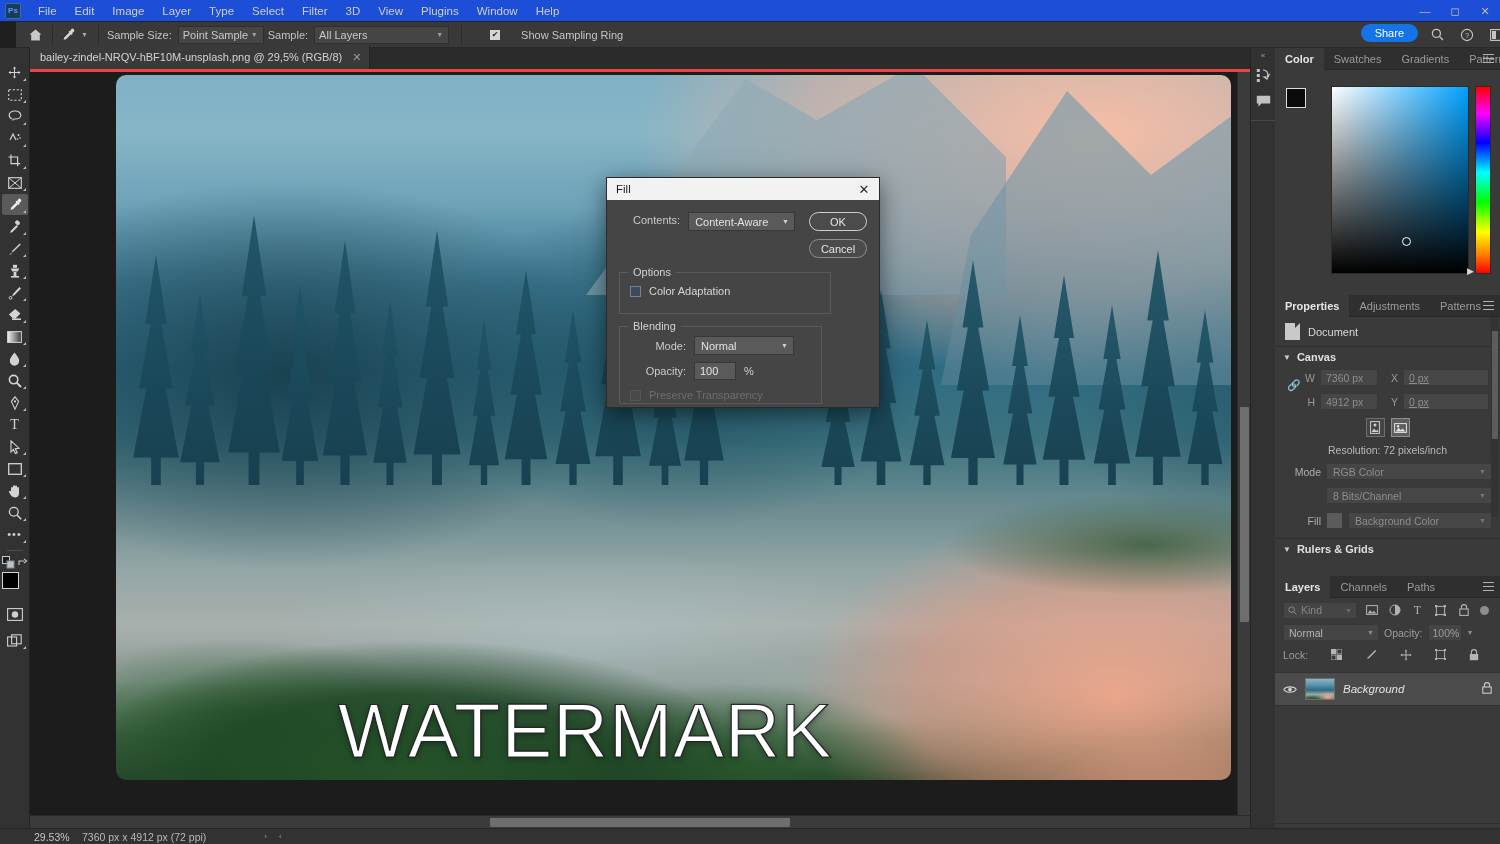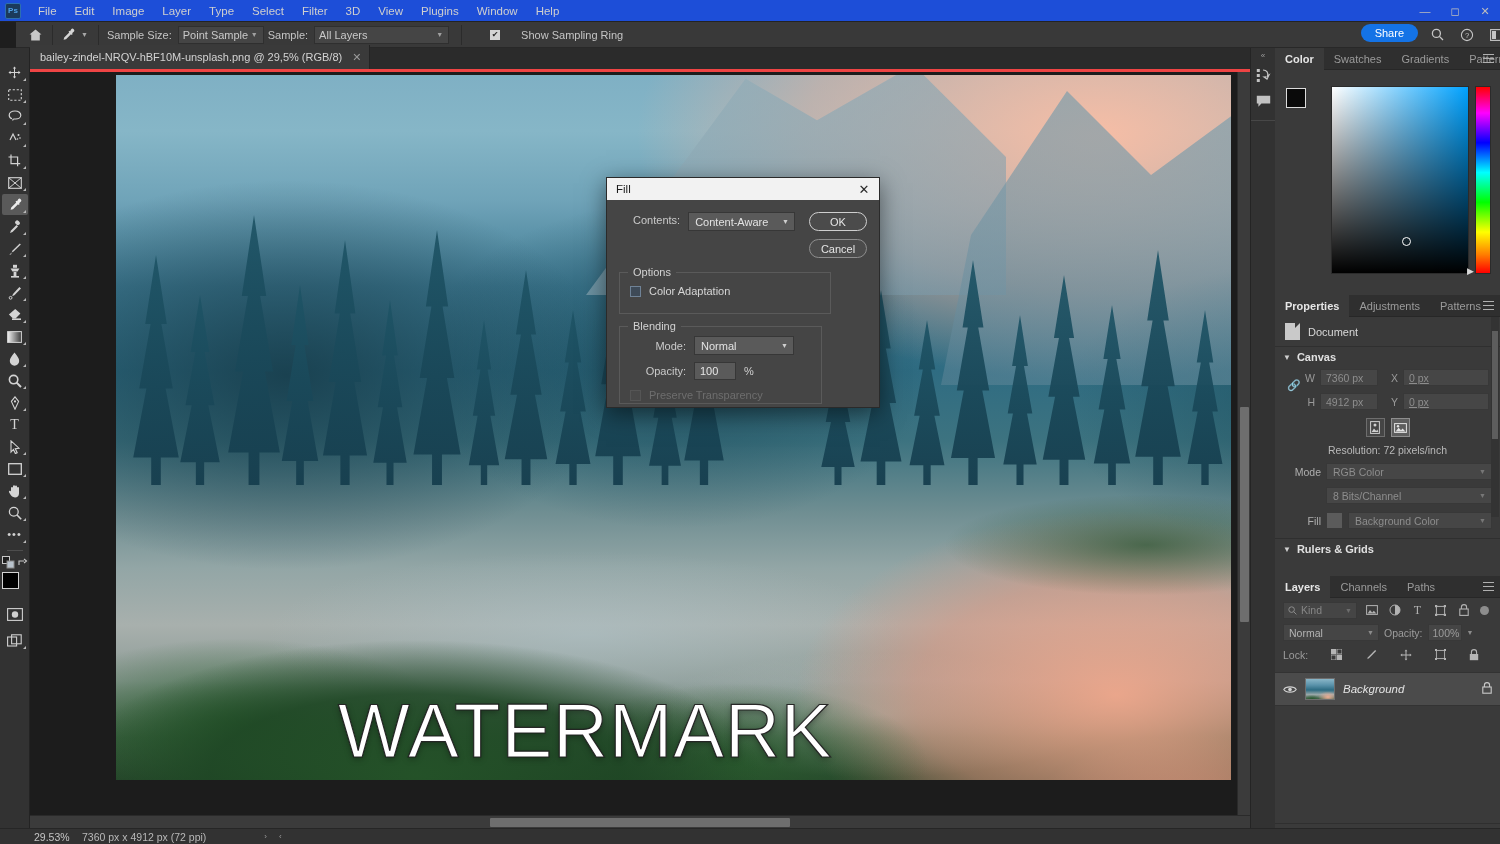--- a/index.html
+++ b/index.html
@@ -126,20 +126,21 @@
         #6fa3b8 18%,
         #3f7a92 30%,
         #2f6c82 42%,
         #3d7380 52%,
         #6f8e92 62%,
         #93a6a6 70%,
         #a8b0ad 78%,
         #8d9b96 86%,
         #3f5f45 94%,
         #27432c 100%);
+    border-radius: 10px;
   }
   
   .mtn { position:absolute; opacity:0.9; }
   .mtn-left {
     left: 470px; top: -10px; width: 420px; height: 230px;
     background: linear-gradient(150deg, rgba(150,176,186,0.85), rgba(120,152,168,0.6));
     clip-path: polygon(0% 100%, 38% 6%, 55% 24%, 78% 0%, 100% 40%, 100% 100%);
   }
   .mtn-right {
     right: -10px; top: 10px; width: 300px; height: 300px;

